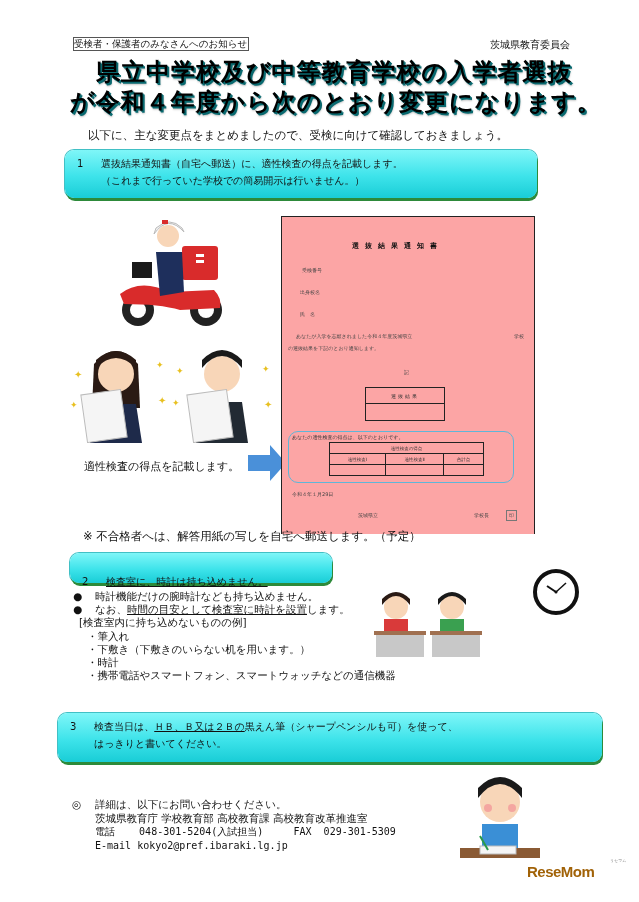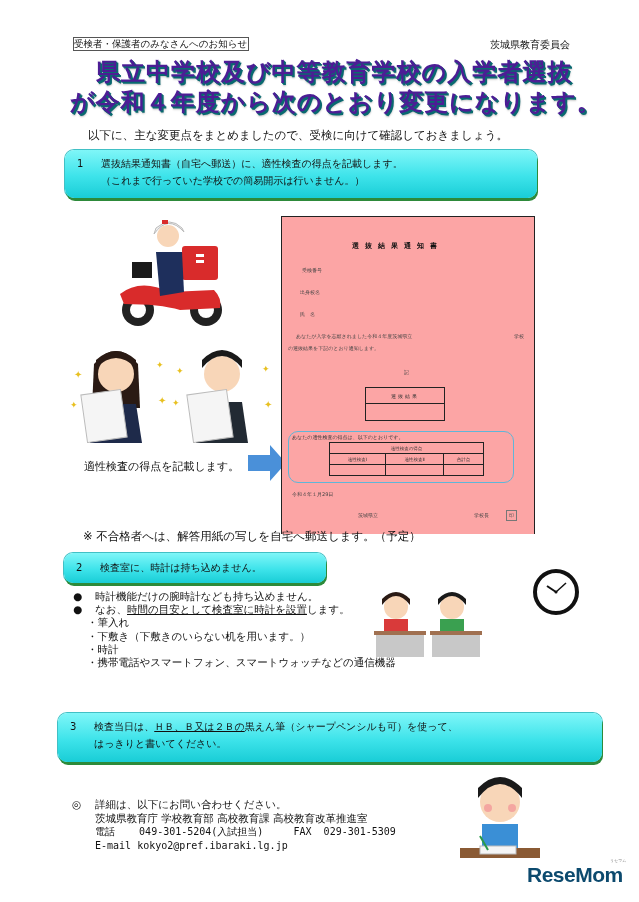--- a/index.html
+++ b/index.html
@@ -2,31 +2,31 @@
 <html><head>
 <meta charset="utf-8">
 <style>
   * { box-sizing: border-box; margin: 0; padding: 0; }
   body { width: 639px; height: 902px; background: #ffffff; position: relative; overflow: hidden;
          font-family: "DejaVu Sans", "Liberation Sans", sans-serif; color: #111; }
   .abs { position: absolute; }
   .notice-box { left: 73px; top: 37px; width: 176px; height: 14px; border: 1px solid #555;
                 font-size: 9.5px; line-height: 12px; padding-left: 0; white-space: nowrap; }
   .issuer { left: 490px; top: 38px; font-size: 10px; white-space: nowrap; text-align: center; }
-  .headline { font-weight: bold; font-size: 24px; line-height: 30px; color: #4c1d95;
+  .headline { font-weight: bold; font-size: 24px; line-height: 30px; color: #000000;
               text-shadow: 1px 1px 0 #0a6a70, 2px 2px 0 #0a6a70, 2px 3px 2px rgba(0,0,0,.25);
               letter-spacing: 1px; white-space: nowrap; }
   .h1 { left: 96px; top: 57px; }
   .h2 { left: 70px; top: 87px; }
   .intro { left: 88px; top: 128px; font-size: 11.5px; white-space: nowrap; }
   .pill { background: linear-gradient(180deg, #7ff6f8 0%, #3de3ea 55%, #19cdd6 100%);
           border-radius: 9px; box-shadow: 1px 3px 0 #2d8a3a, 0 0 0 1px #41c0c5;
           font-size: 10px; line-height: 17px; padding: 5px 0 0 12px; white-space: nowrap; }
   .pill1 { left: 65px; top: 150px; width: 472px; height: 48px; }
-  .pill2 { left: 64px; top: 553px; width: 262px; height: 30px; padding-top: 6px; }
+  .pill2 { left: 70px; top: 553px; width: 262px; height: 30px; padding-top: 20px; text-decoration: underline; }
   .pill3 { left: 58px; top: 713px; width: 544px; height: 49px; }
   .pill .num { display: inline-block; width: 24px; }
   .pill .indent { display: inline-block; width: 24px; }
   .u { text-decoration: underline; }
 
   
   .doc { left: 281px; top: 216px; width: 254px; height: 318px; border-left: 1.5px solid #222; border-right: 1.5px solid #222; border-top: 1.5px solid #222; background: #fca5a5; }
   .doc-title { left: 70px; top: 24px; font-size: 7px; font-weight: bold; letter-spacing: 6px; white-space: nowrap; }
   .doc-label { font-size: 5px; color: #444; white-space: nowrap; }
   .doc-result-table { left: 83px; top: 170px; width: 80px; border: 1px solid #222; }
@@ -43,21 +43,21 @@
 
   .list { left: 73px; top: 590px; font-size: 10.5px; line-height: 13.2px; white-space: nowrap; }
   .list .row { display: block; }
   .bullet { display: inline-block; width: 22px; }
   .sub { padding-left: 14px; }
 
   .contact { left: 72px; top: 797px; font-size: 10.5px; line-height: 14px; white-space: nowrap; }
   .contact .mono { font-family: "DejaVu Sans Mono", "Liberation Mono", monospace; font-size: 10px; }
   .contact .ind { padding-left: 23px; display: block; }
 
-  .logo { left: 527px; top: 863px; font-family: "Liberation Sans", sans-serif; font-weight: bold; font-size: 21px; color: #0c4a6e; letter-spacing: -0.5px; }
+  .logo { left: 527px; top: 863px; font-family: "Liberation Sans", sans-serif; font-weight: bold; font-size: 15px; color: #a16207; letter-spacing: -0.5px; }
   .logo-ruby { left: 610px; top: 858px; font-size: 4px; color: #888; }
 </style>
 </head>
 <body>
 
 <div class="abs notice-box">受検者・保護者のみなさんへのお知らせ</div>
 <div class="abs issuer">茨城県教育委員会</div>
 <div class="abs headline h1">県立中学校及び中等教育学校の入学者選抜</div>
 <div class="abs headline h2">が令和４年度から次のとおり変更になります。</div>
 <div class="abs intro">以下に、主な変更点をまとめましたので、受検に向けて確認しておきましょう。</div>
@@ -150,20 +150,21 @@
 
 <div class="abs note1">※ 不合格者へは、解答用紙の写しを自宅へ郵送します。（予定）</div>
 
 <div class="abs pill pill2">
   <span class="num">2</span><span>検査室に、時計は持ち込めません。</span>
 </div>
 
 <div class="abs list">
   <span class="row"><span class="bullet">●</span><span>時計機能だけの腕時計なども持ち込めません。</span></span>
   <span class="row"><span class="bullet">●</span><span>なお、</span><span class="u">時間の目安として検査室に時計を設置</span><span>します。</span></span>
+  <span class="row" style="padding-left:6px">[検査室内に持ち込めないものの例]</span>
   <span class="row sub">・筆入れ</span>
   <span class="row sub">・下敷き（下敷きのいらない机を用います。）</span>
   <span class="row sub">・時計</span>
   <span class="row sub">・携帯電話やスマートフォン、スマートウォッチなどの通信機器</span>
 </div>
 
 <svg class="abs" style="left:374px;top:585px" width="120" height="75" viewBox="0 0 120 75">
   <circle cx="22" cy="22" r="12" fill="#f8d6b8"></circle>
     <path d="M8 20 Q22 2 36 20 L36 14 Q22 0 8 14Z" fill="#2a1a14"></path>
   <rect x="10" y="34" width="24" height="18" fill="#d93a3a"></rect>
@@ -184,21 +185,21 @@
 </svg>
 
 <div class="abs pill pill3">
   <div><span class="num">3</span><span>検査当日は、</span><span class="u">ＨＢ、Ｂ又は２Ｂの</span><span>黒えん筆（シャープペンシルも可）を使って、</span></div>
   <div><span class="indent"></span><span>はっきりと書いてください。</span></div>
 </div>
 
 <div class="abs contact">
   <span style="display:inline-block;width:23px">◎</span><span>詳細は、以下にお問い合わせください。</span>
   <span class="ind">茨城県教育庁 学校教育部 高校教育課 高校教育改革推進室</span>
-  <span class="ind mono"><span>電話</span>&nbsp;&nbsp;&nbsp;&nbsp;<span>049-301-5204(入試担当)</span>&nbsp;&nbsp;&nbsp;&nbsp;&nbsp;<span>FAX</span>&nbsp;&nbsp;<span>029-301-5309</span></span>
+  <span class="ind mono"><span>電話</span>&nbsp;&nbsp;&nbsp;&nbsp;<span>048-301-5204(入試担当)</span>&nbsp;&nbsp;&nbsp;&nbsp;&nbsp;<span>FAX</span>&nbsp;&nbsp;<span>029-301-5309</span></span>
   <span class="ind mono"><span>E-mail</span> <span>kokyo2@pref.ibaraki.lg.jp</span></span>
 </div>
 
 <svg class="abs" style="left:458px;top:770px" width="82" height="95" viewBox="0 0 82 95">
   <circle cx="42" cy="32" r="20" fill="#f8d6b8"></circle>
   <path d="M20 28 Q42 0 64 28 L64 18 Q42 -4 20 18Z" fill="#1a1a1a"></path>
   <circle cx="30" cy="38" r="4" fill="#f4a6a0"></circle>
     <circle cx="54" cy="38" r="4" fill="#f4a6a0"></circle>
   <rect x="24" y="54" width="36" height="26" fill="#3a8fd6"></rect>
   <rect x="2" y="78" width="80" height="10" fill="#8a5a34"></rect>

